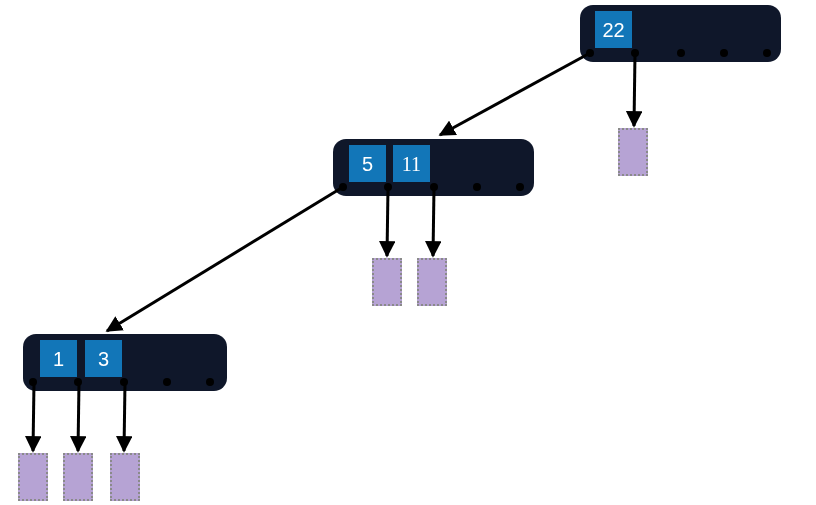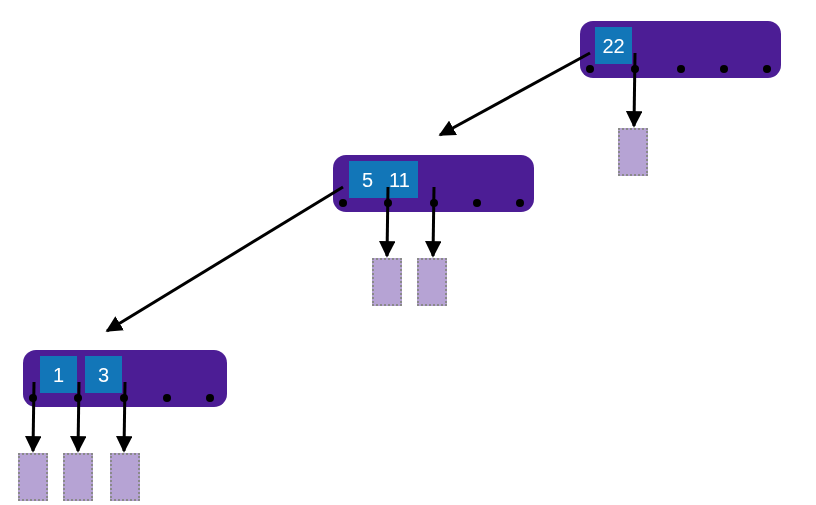--- a/index.html
+++ b/index.html
@@ -14,43 +14,42 @@
   .edges-layer {
     position: absolute;
     left: 0; top: 0;
     width: 816px; height: 505px;
     pointer-events: none;
     z-index: 3;
   }
   .node {
     position: absolute;
     height: 57px;
-    background: #4c1d95;
+    background: #0f172a;
     border-radius: 13px;
     z-index: 1;
-    margin-top: 16px;
   }
   #node-root { left: 580px; top: 5px;   width: 201px; }
   #node-mid  { left: 333px; top: 139px; width: 201px; }
   #node-leaf { left: 23px;  top: 334px; width: 204px; }
   .key {
     position: absolute;
     width: 37px; height: 37px;
     top: 6px;
     background: #1276b8;
     color: #ffffff;
     font-size: 20px;
     display: flex;
     align-items: center;
     justify-content: center;
     line-height: 1;
   }
   #root-k0 { left: 15px; }
   #mid-k0  { left: 16px; }
-  #mid-k1  { left: 48px; }
+  #mid-k1  { left: 60px; font-family: Liberation Serif, serif; }
   #leaf-k0 { left: 17px; }
   #leaf-k1 { left: 62px; }
   .dot {
     position: absolute;
     width: 8px; height: 8px;
     border-radius: 50%;
     background: #000000;
     top: 44px;
   }
   .dot.p0 { left: 6px; }

